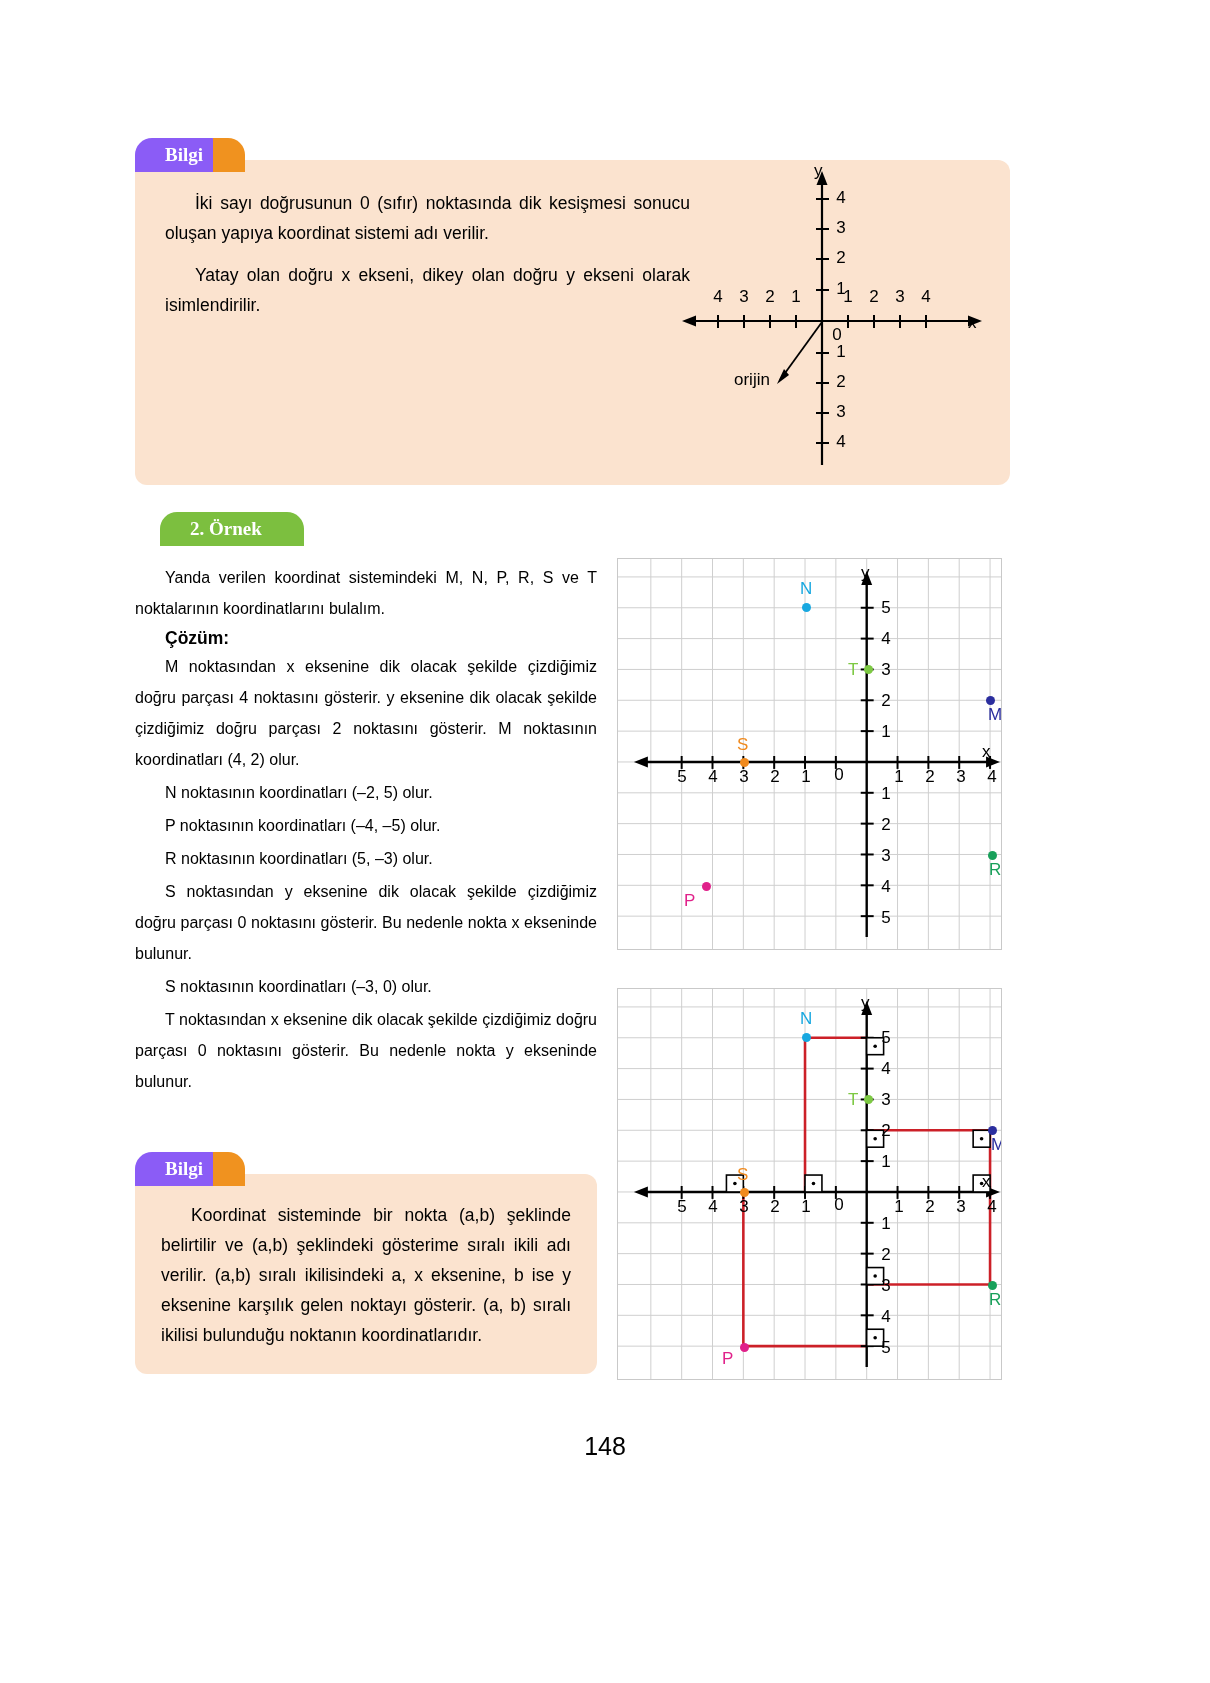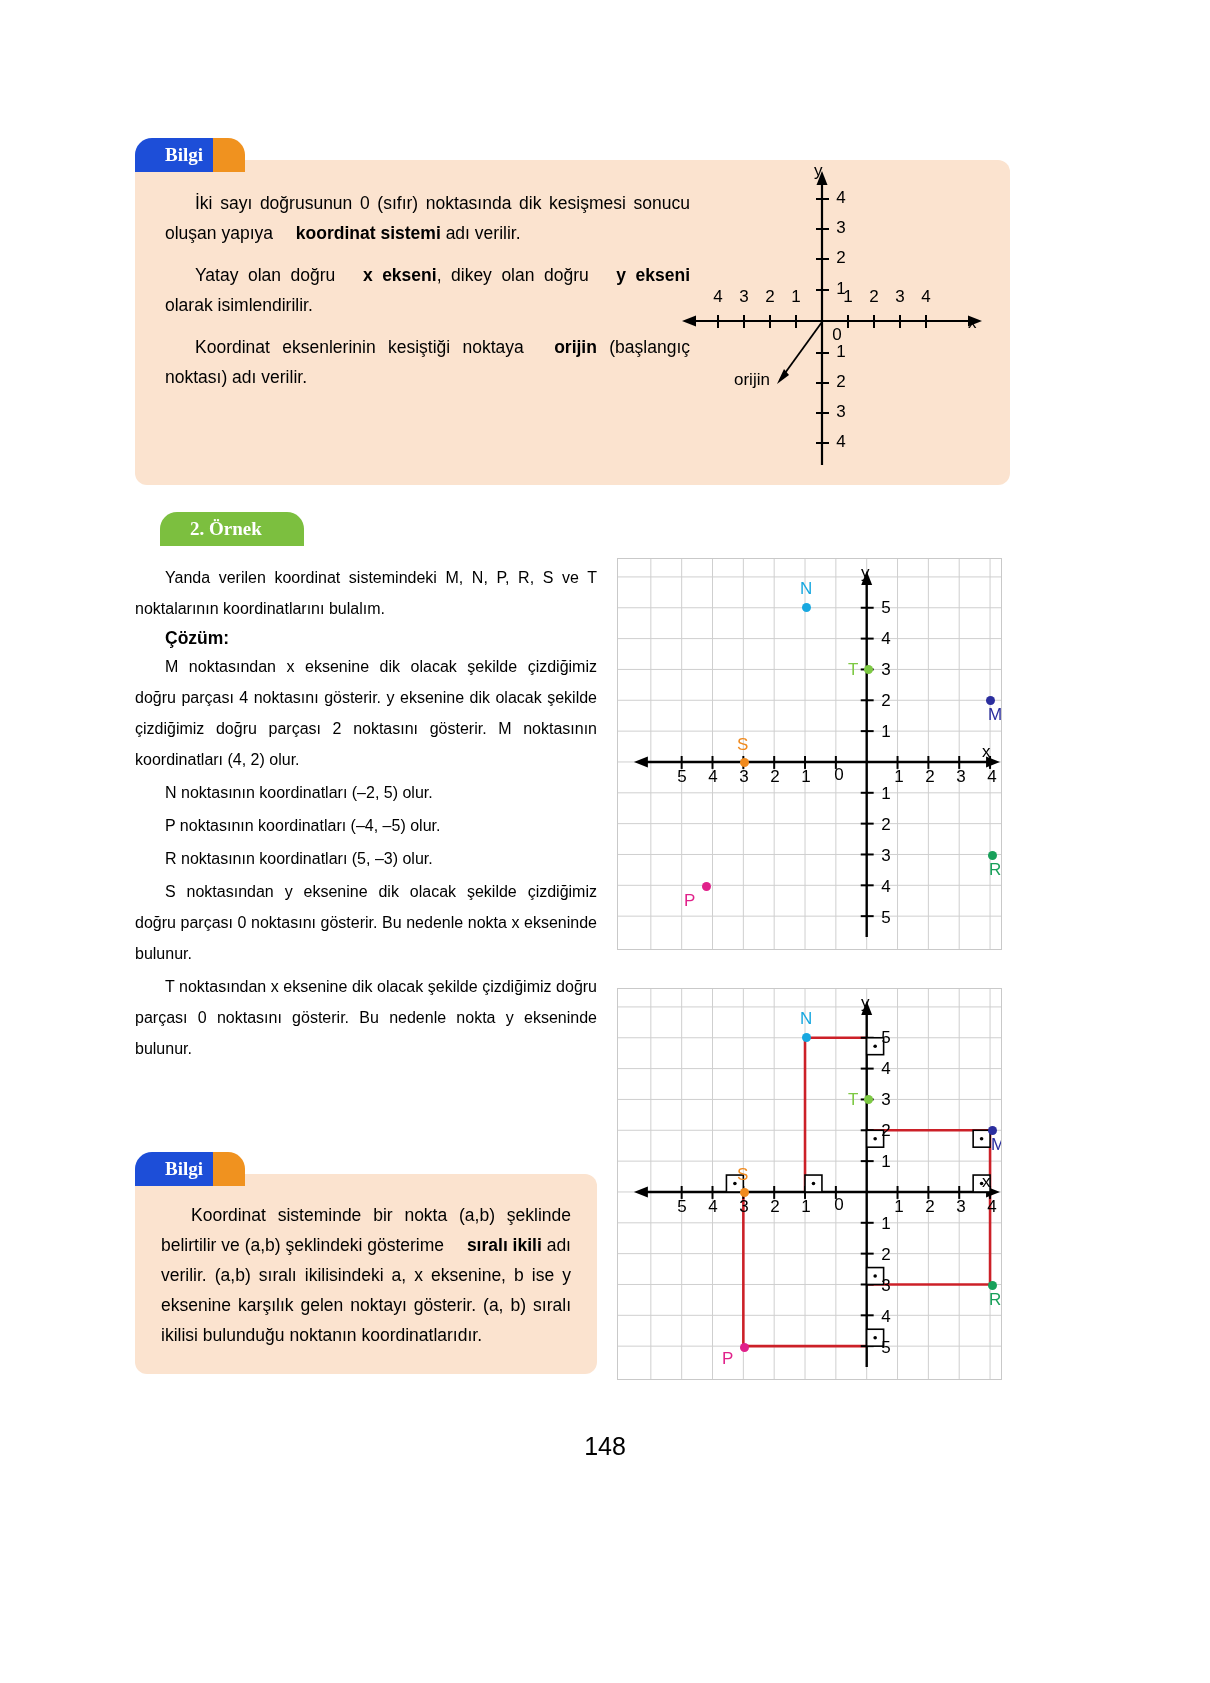--- a/index.html
+++ b/index.html
@@ -11,38 +11,38 @@
   .page{position:absolute;left:0;top:0;width:1210px;height:1683px;}
 
   
   .tab{
     position:absolute;height:34px;line-height:34px;
     padding:0 26px 0 30px;color:#fff;font-weight:bold;font-size:19px;
     font-family:"Liberation Serif", serif;
     border-radius:17px 17px 0 0;
     z-index:5;
   }
-  .tab.orange{background:#1d4ed8;}
+  .tab.orange{background:#8b5cf6;}
   .tab.green{background:#7cbf3f;font-family:Liberation Serif, serif;}
   .tab-skew{
     position:absolute;top:0;right:-16px;width:32px;height:34px;
     border-radius:0 17px 0 0;
   }
 
   
   .infobox{
     position:absolute;background:#fbe3cf;border-radius:12px;
     box-sizing:border-box;
   }
   .infobox p{
     margin:0 0 12px 0;text-indent:30px;text-align:justify;
     font-size:17.5px;line-height:30px;
   }
   .infobox p:last-child{margin-bottom:0;}
-  b{font-weight:bold;margin-left:18px;}
+  b{font-weight:normal;}
 
   
   .bodytext{position:absolute;}
   .bodytext p{
     margin:0 0 2px 0;text-indent:30px;text-align:justify;
     font-size:16px;line-height:31px;
   }
   .subhead{font-weight:bold;font-size:17.5px;margin:4px 0 2px 0;text-indent:30px;}
 
   
@@ -70,21 +70,20 @@
 
   <div class="tab orange" style="left:135px;top:138px;">
     <span>Bilgi</span>
     <span class="tab-skew" style="background:#f0921f;"></span>
   </div>
 
   <div class="infobox" style="left:135px;top:160px;width:875px;height:325px;padding:28px 34px 0 30px;">
     <div style="width:525px;">
       <p>İki sayı doğrusunun 0 (sıfır) noktasında dik kesişmesi sonucu oluşan yapıya <b>koordinat sistemi</b> adı verilir.</p>
       <p>Yatay olan doğru <b>x ekseni</b>, dikey olan doğru <b>y ekseni</b> olarak isimlendirilir.</p>
-      <p>Koordinat eksenlerinin kesiştiği noktaya <b>orijin</b> (başlangıç noktası) adı verilir.</p>
     </div>
   </div>
 
   <div class="diag1" style="left:682px;top:165px;width:300px;height:310px;">
     <svg width="300" height="310" viewBox="0 0 300 310">
 
       <line x1="140" y1="14" x2="140" y2="300" stroke="#000" stroke-width="2.2"></line>
       <polygon points="140,6 134.5,20 145.5,20" fill="#000"></polygon>
 
       <line x1="6" y1="156" x2="294" y2="156" stroke="#000" stroke-width="2.2"></line>
@@ -140,20 +139,21 @@
   </div>
 
   <div class="bodytext" style="left:135px;top:562px;width:462px;">
     <p>Yanda verilen koordinat sistemindeki M, N, P, R, S ve T noktalarının koordinatlarını bulalım.</p>
     <div class="subhead">Çözüm:</div>
     <p>M noktasından x eksenine dik olacak şekilde çizdiğimiz doğru parçası 4 noktasını gösterir. y eksenine dik olacak şekilde çizdiğimiz doğru parçası 2 noktasını gösterir. M noktasının koordinatları (4, 2) olur.</p>
     <p>N noktasının koordinatları (–2, 5) olur.</p>
     <p>P noktasının koordinatları (–4, –5) olur.</p>
     <p>R noktasının koordinatları (5, –3) olur.</p>
     <p>S noktasından y eksenine dik olacak şekilde çizdiğimiz doğru parçası 0 noktasını gösterir. Bu nedenle nokta x ekseninde bulunur.</p>
+    <p>S noktasının koordinatları (–3, 0) olur.</p>
     <p>T noktasından x eksenine dik olacak şekilde çizdiğimiz doğru parçası 0 noktasını gösterir. Bu nedenle nokta y ekseninde bulunur.</p>
   </div>
 
   <div class="tab orange" style="left:135px;top:1152px;">
     <span>Bilgi</span>
     <span class="tab-skew" style="background:#f0921f;"></span>
   </div>
   <div class="infobox" style="left:135px;top:1174px;width:462px;height:200px;padding:26px 26px 0 26px;">
     <p>Koordinat sisteminde bir nokta (a,b) şeklinde belirtilir ve (a,b) şeklindeki gösterime <b>sıralı ikili</b> adı verilir. (a,b) sıralı ikilisindeki a, x eksenine, b ise y eksenine karşılık gelen noktayı gösterir. (a, b) sıralı ikilisi bulunduğu noktanın koordinatlarıdır.</p>
   </div>

